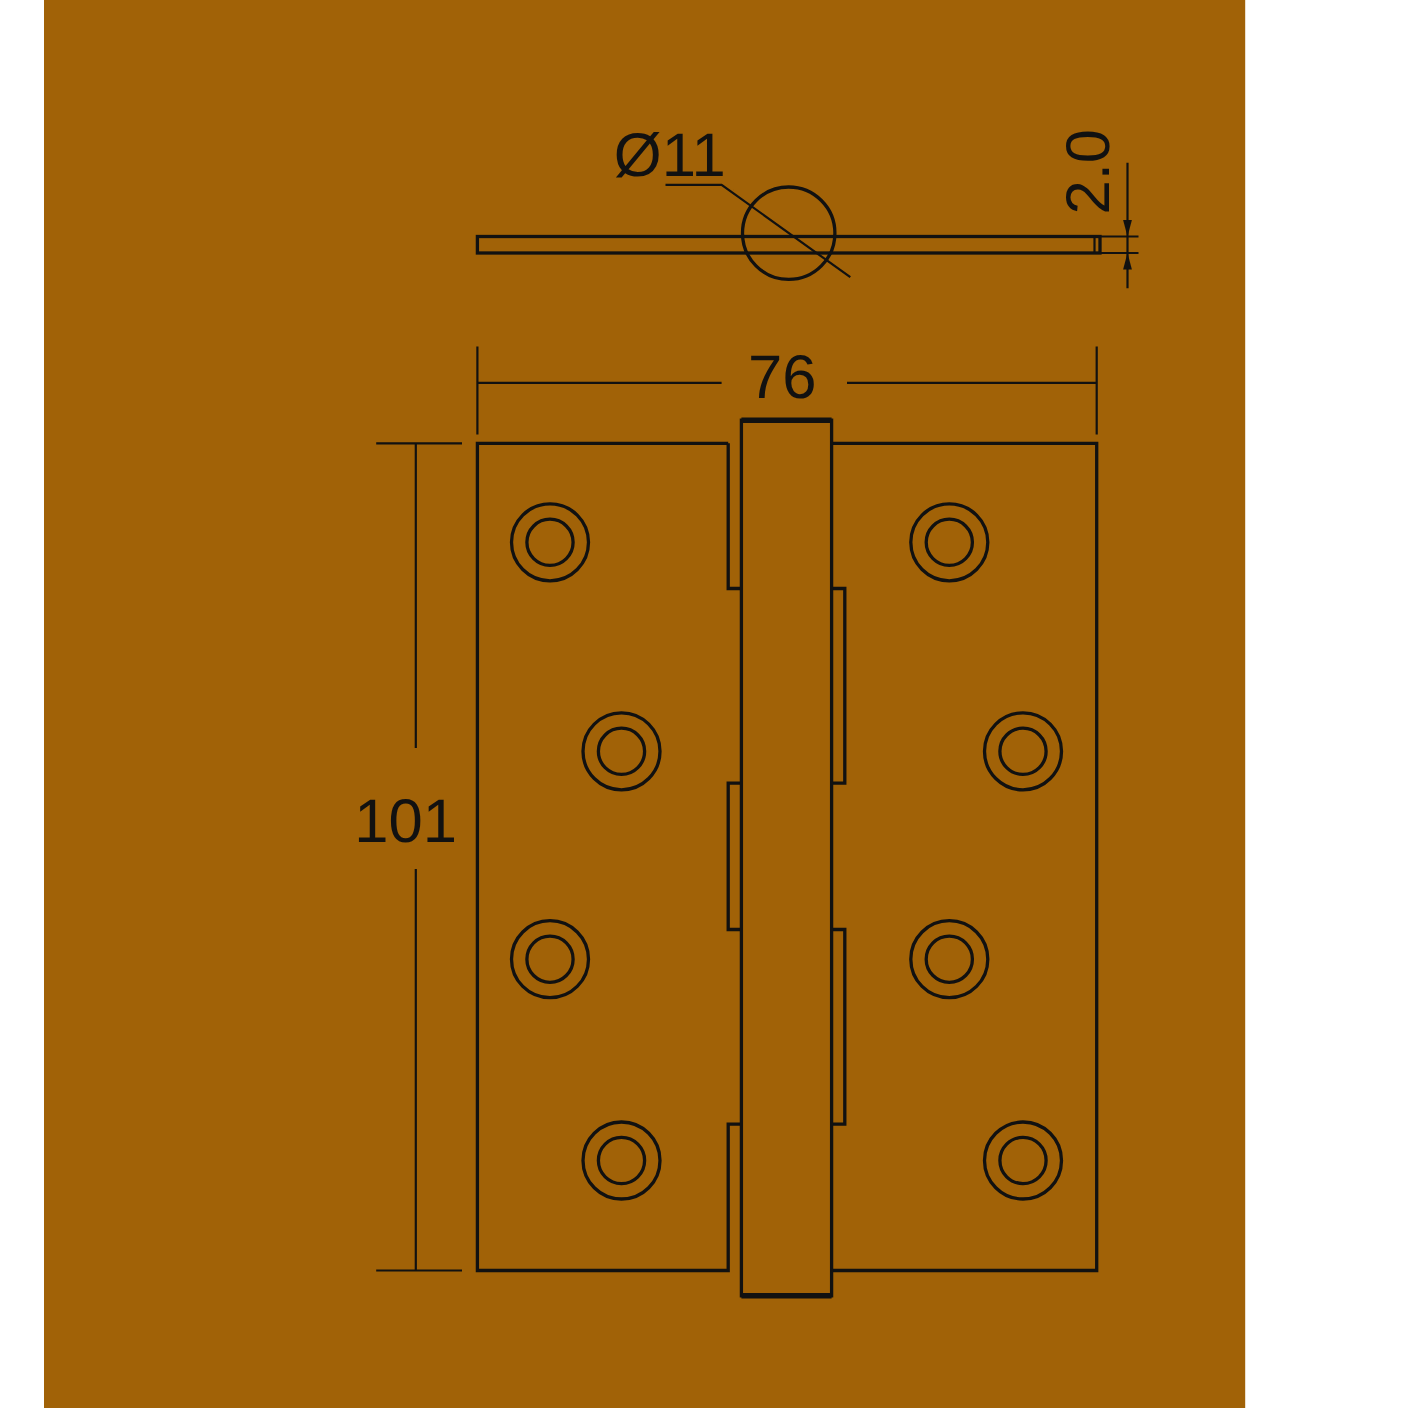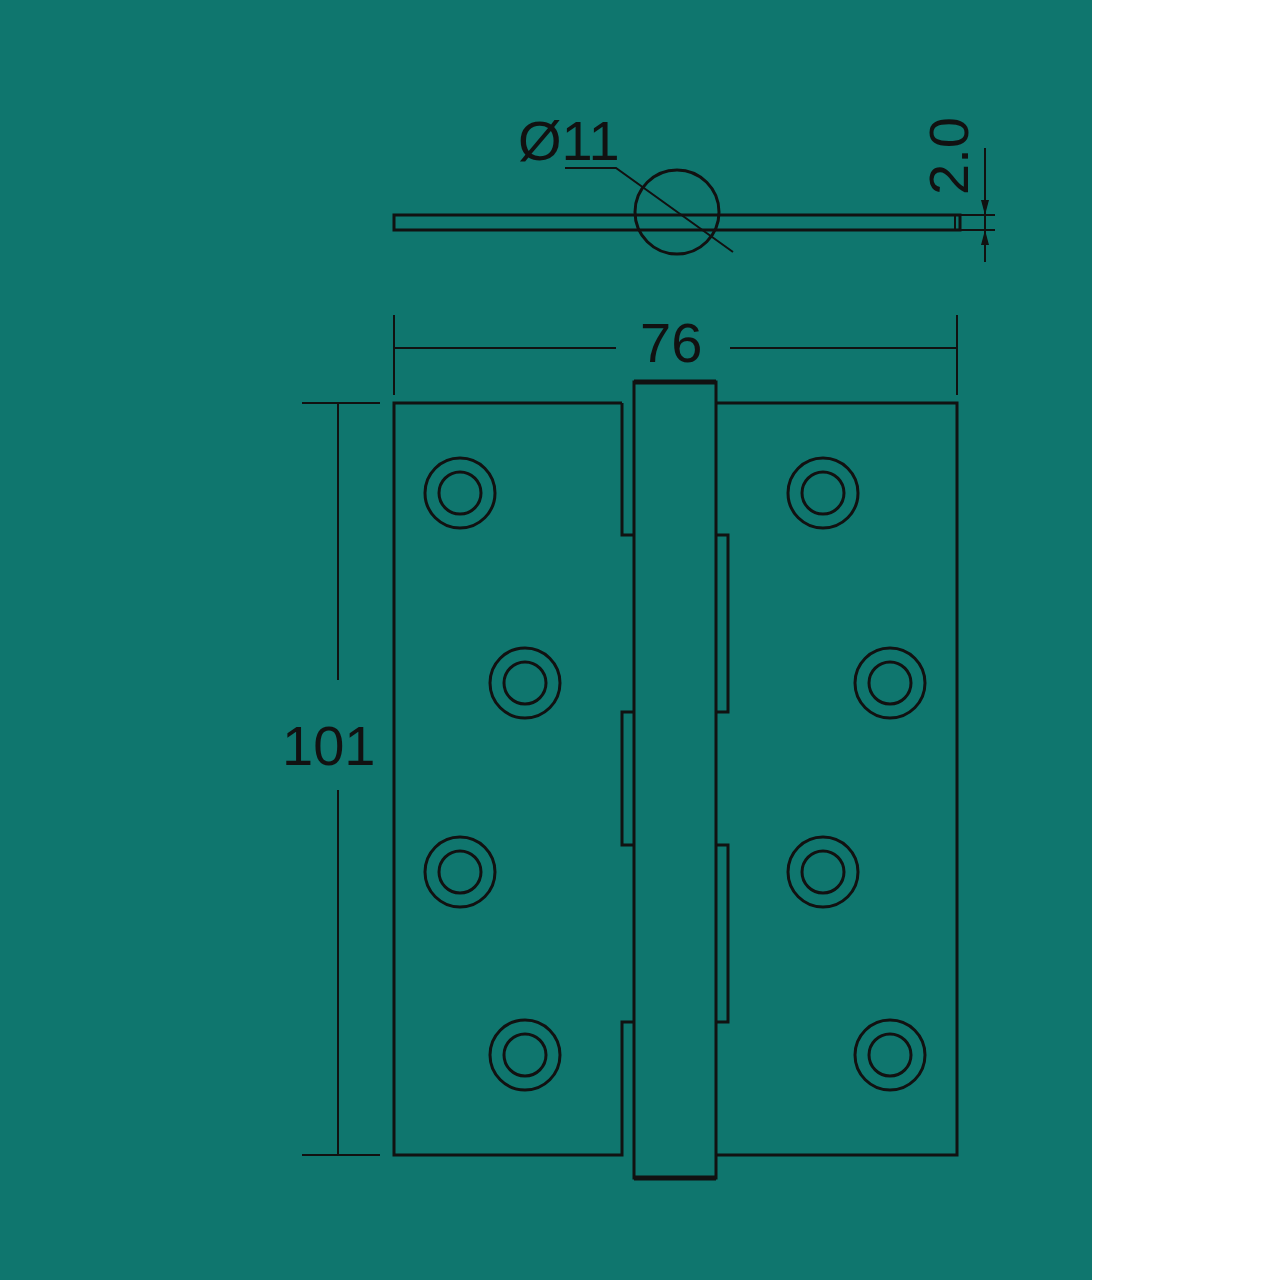--- a/index.html
+++ b/index.html
@@ -1,16 +1,16 @@
 <!DOCTYPE html>
 <html><head>
 <meta charset="utf-8">
 <style>
 html,body{margin:0;padding:0;background:#fff;}
-#stage{position:relative;width:1092px;height:1280px;background:#0f766e;overflow:hidden;}
+#stage{position:relative;width:1092px;height:1280px;background:#a16207;overflow:hidden;margin-left:40px;}
 svg{position:absolute;left:0;top:0;}
 .dim{font-family:"Liberation Sans",sans-serif;font-size:56px;fill:#111;}
 .ln{stroke:#111;stroke-width:3;fill:none;}
 .th{stroke:#111;stroke-width:2;fill:none;}
 </style>
 </head>
 <body>
 
 <div id="stage">
 <svg width="1280" height="1280" viewBox="0 0 1280 1280">

